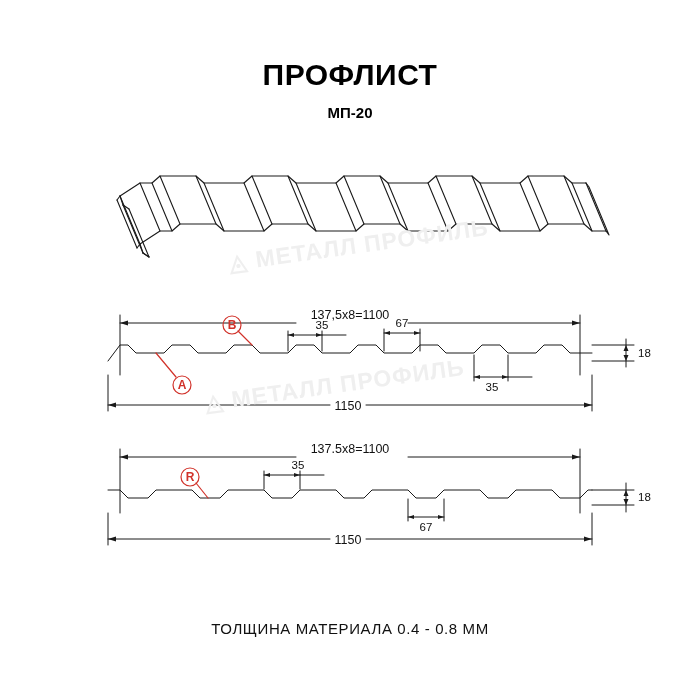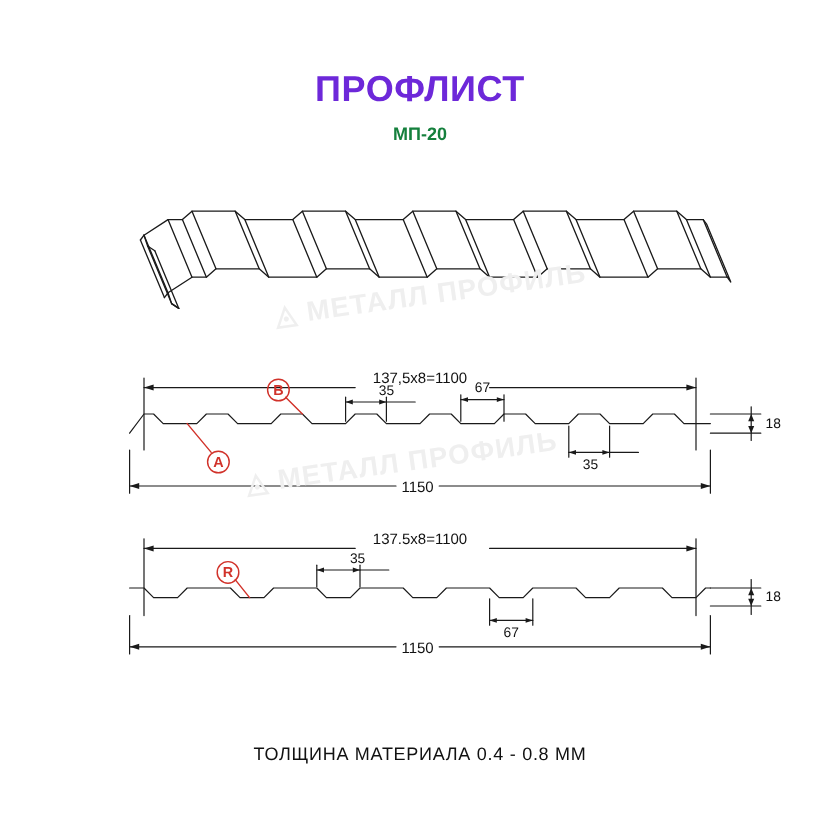--- a/index.html
+++ b/index.html
@@ -22,31 +22,31 @@
   }
   .title {
     position: absolute;
     left: 0;
     right: 0;
     top: 58px;
     text-align: center;
     font-size: 30px;
     font-weight: bold;
     letter-spacing: 0.5px;
-    color: #6d28d9;
+    color: #000000;
   }
   .subtitle {
     position: absolute;
     left: 0;
     right: 0;
     top: 104px;
     text-align: center;
     font-size: 15px;
     font-weight: bold;
-    color: #15803d;
+    color: #000000;
   }
   .footer-note {
     position: absolute;
     left: 0;
     right: 0;
     top: 620px;
     text-align: center;
     font-size: 15px;
     font-weight: normal;
     letter-spacing: 0.6px;

